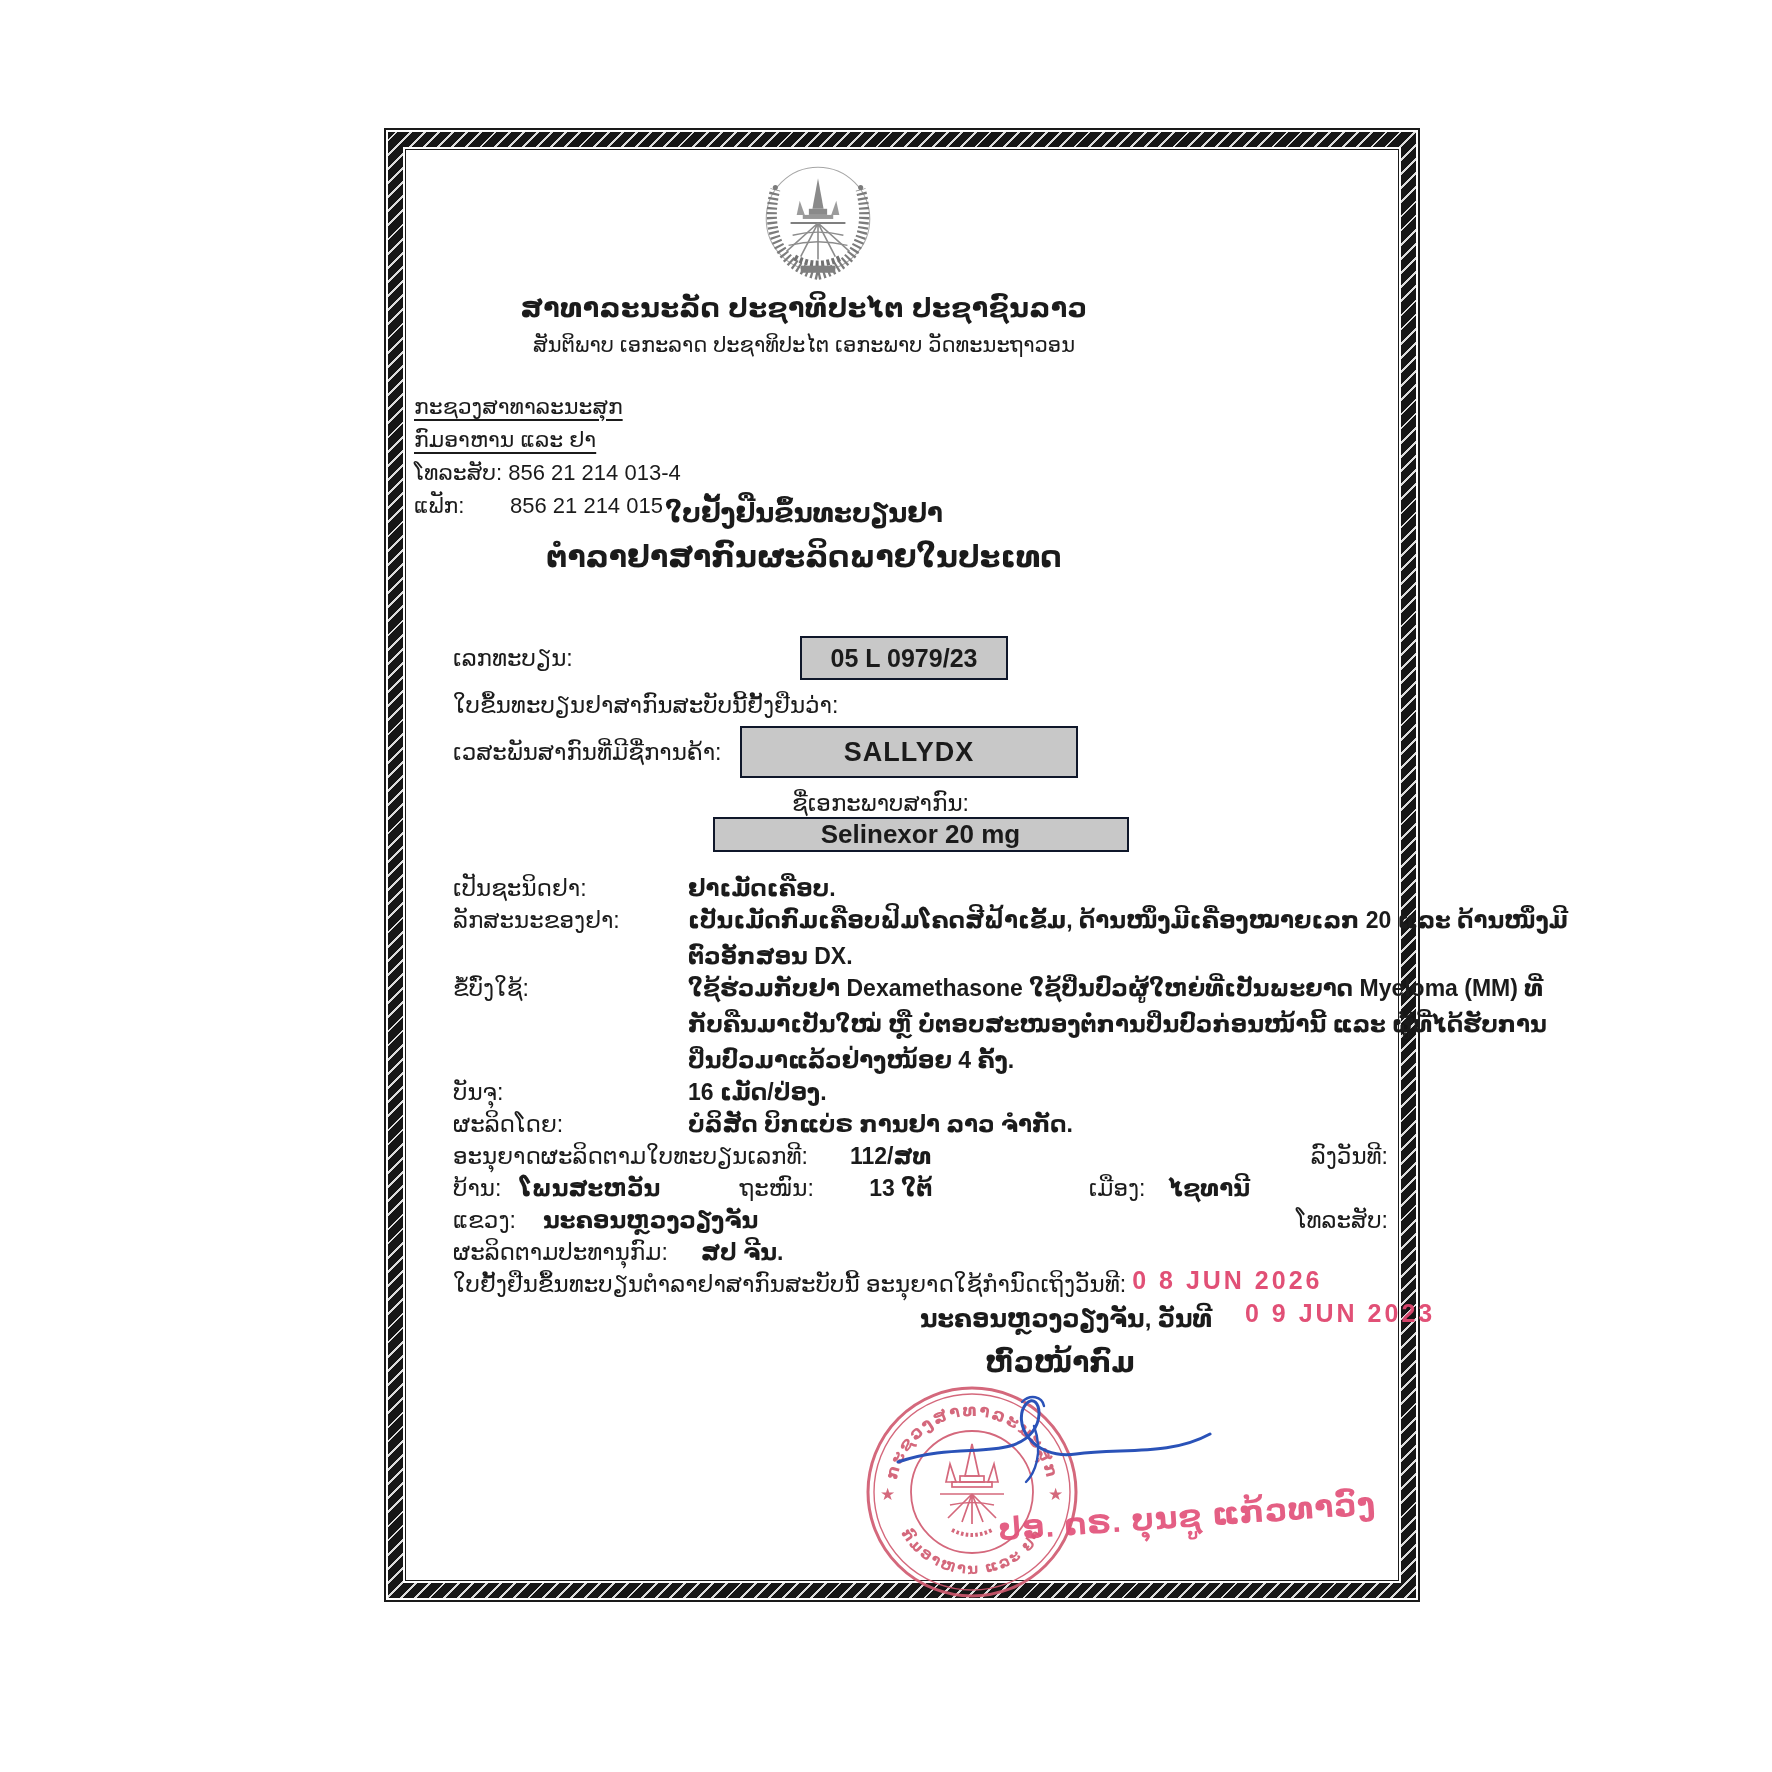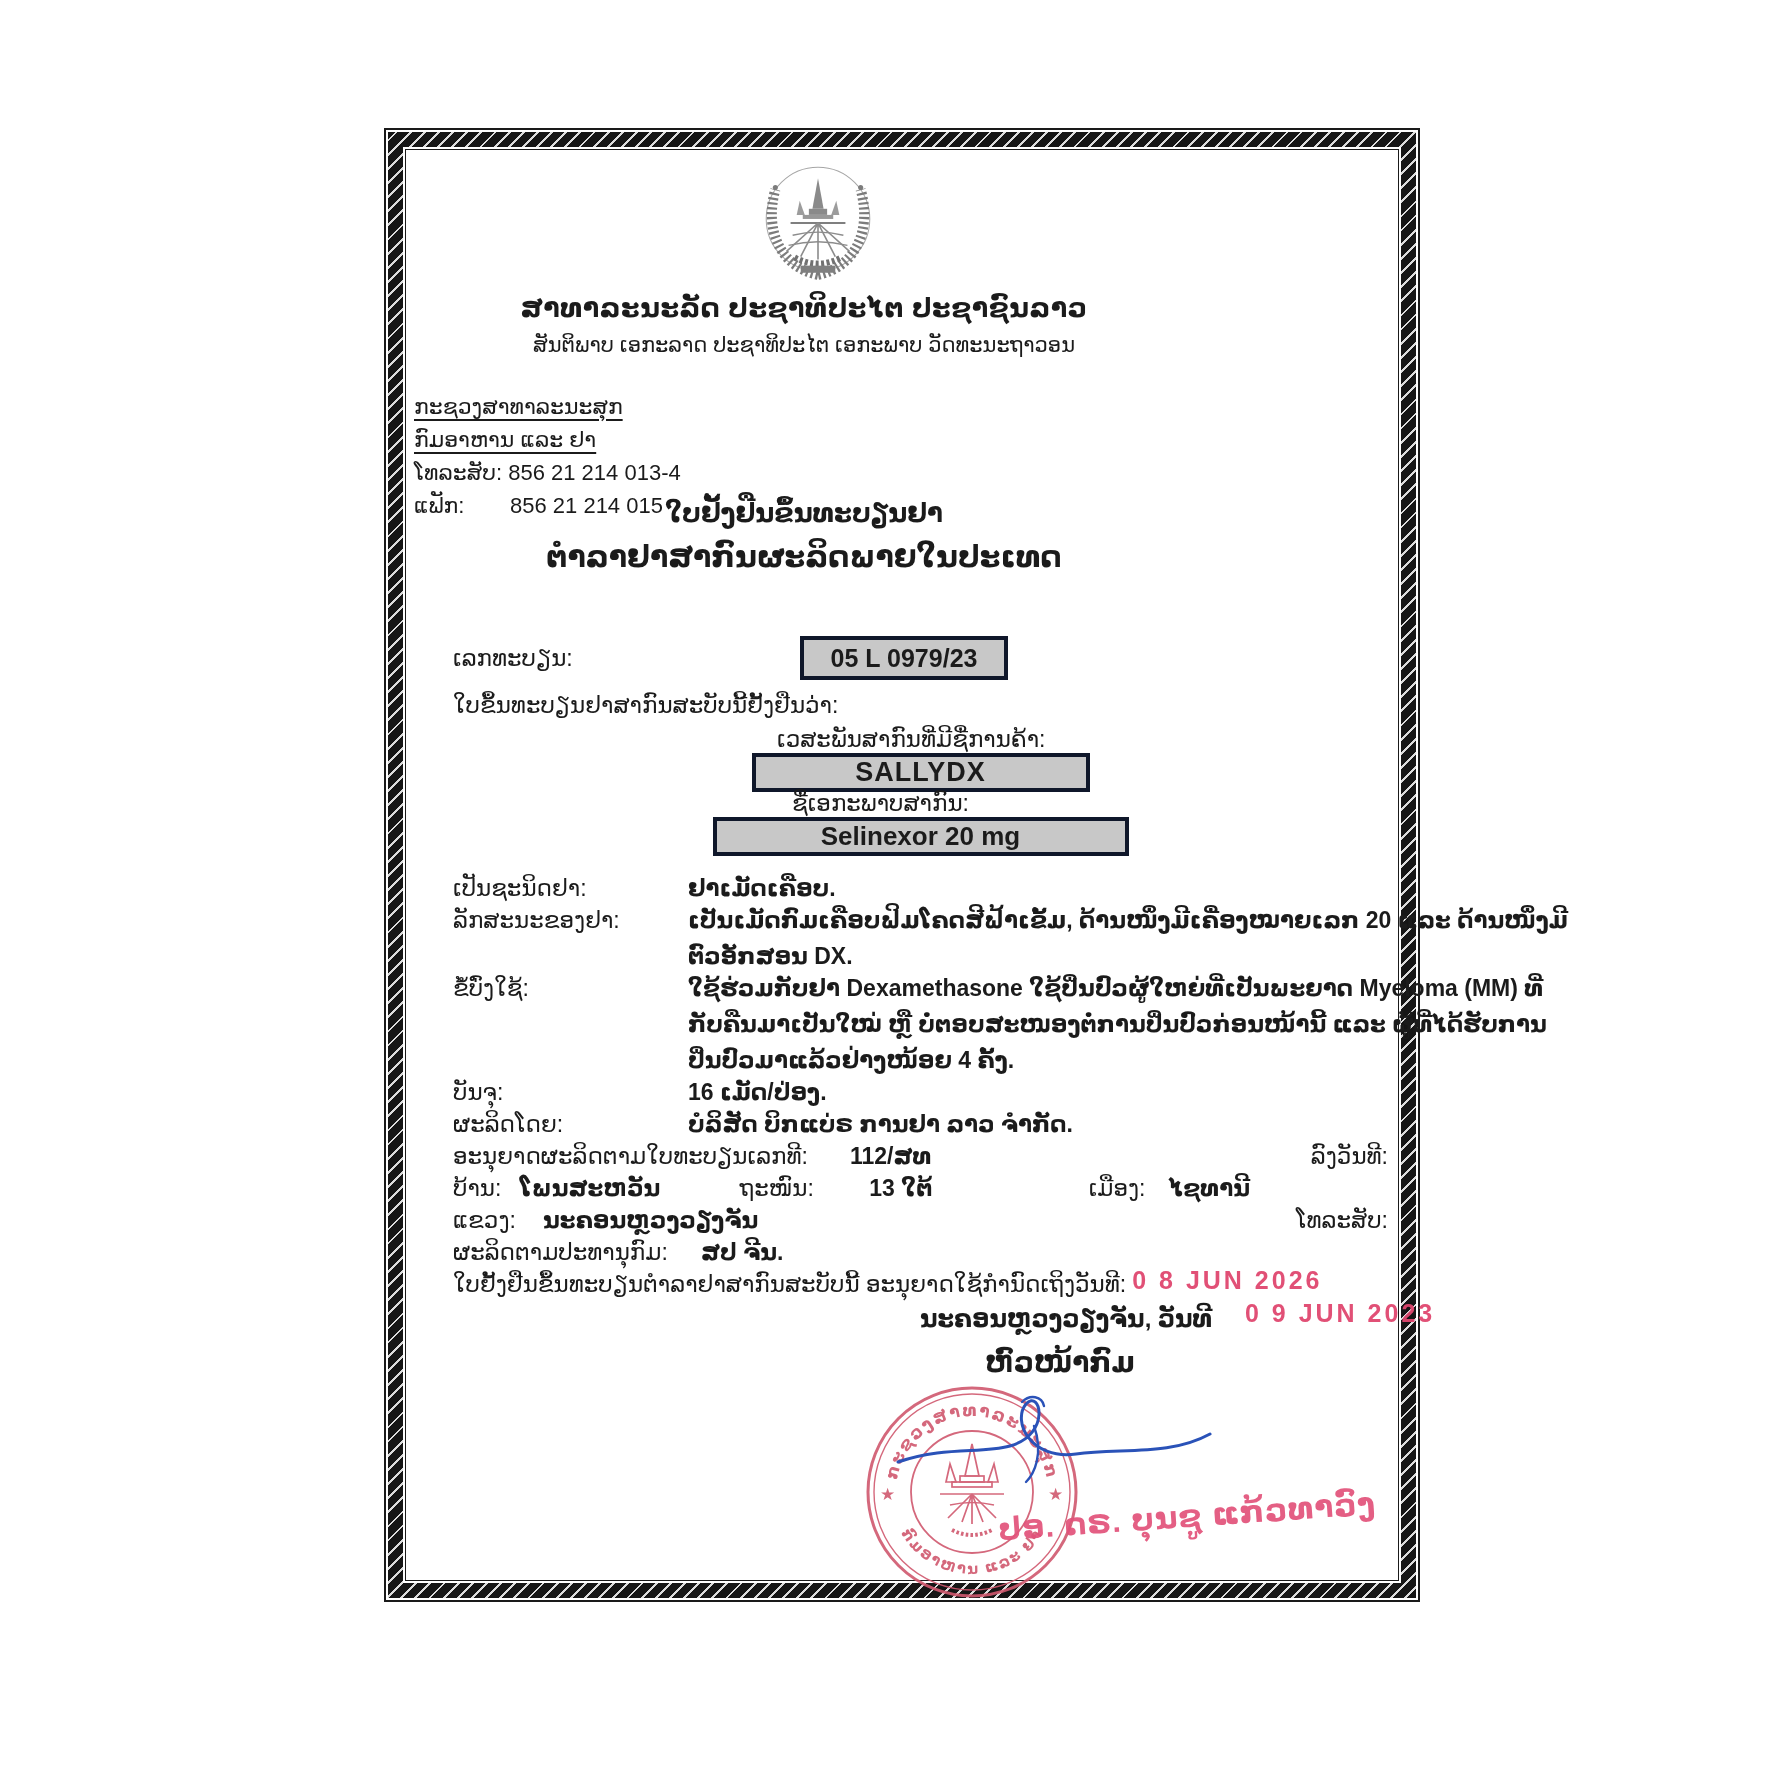--- a/index.html
+++ b/index.html
@@ -24,27 +24,27 @@
 
   .titles{position:absolute;left:388px;top:498px;width:832px;text-align:center;}
   .titles .t1{font-size:26px;font-weight:bold;}
   .titles .t2{font-size:30px;font-weight:bold;margin-top:10px;}
 
   
   .body{position:absolute;left:453px;top:634px;width:935px;font-size:23px;white-space:nowrap;}
   .row{display:flex;align-items:center;}
   .lab{flex:none;}
   .val{font-weight:bold;}
-  .gray-box{background:#c8c8c8;border:4px solid #0f172a;font-weight:bold;
+  .gray-box{background:#c8c8c8;border:2px solid #0f172a;font-weight:bold;
             display:flex;align-items:center;justify-content:center;box-sizing:border-box;}
   .reg-row{height:48px;margin-bottom:8px;}
   .reg-row .lab{width:347px;}
   .reg-box{width:208px;height:44px;font-size:25px;}
   .certify{height:30px;line-height:30px;margin-bottom:6px;}
-  .trade-row{height:52px;flex-direction:column;}
+  .trade-row{height:52px;}
   .trade-row .lab{width:287px;}
   .trade-box{width:338px;height:52px;font-size:27px;letter-spacing:1px;}
   .gen-row{height:54px;margin-top:12px;flex-direction:column;}
   .gen-row .lab{width:257px;}
   .gen-box{width:416px;height:54px;font-size:26px;}
   .kvs{margin-top:26px;}
   .kv{display:flex;line-height:36px;margin-bottom:-4px;}
   .kv .lab{width:235px;}
   .kv .val{flex:1;}
   .inlab{font-weight:normal;}

